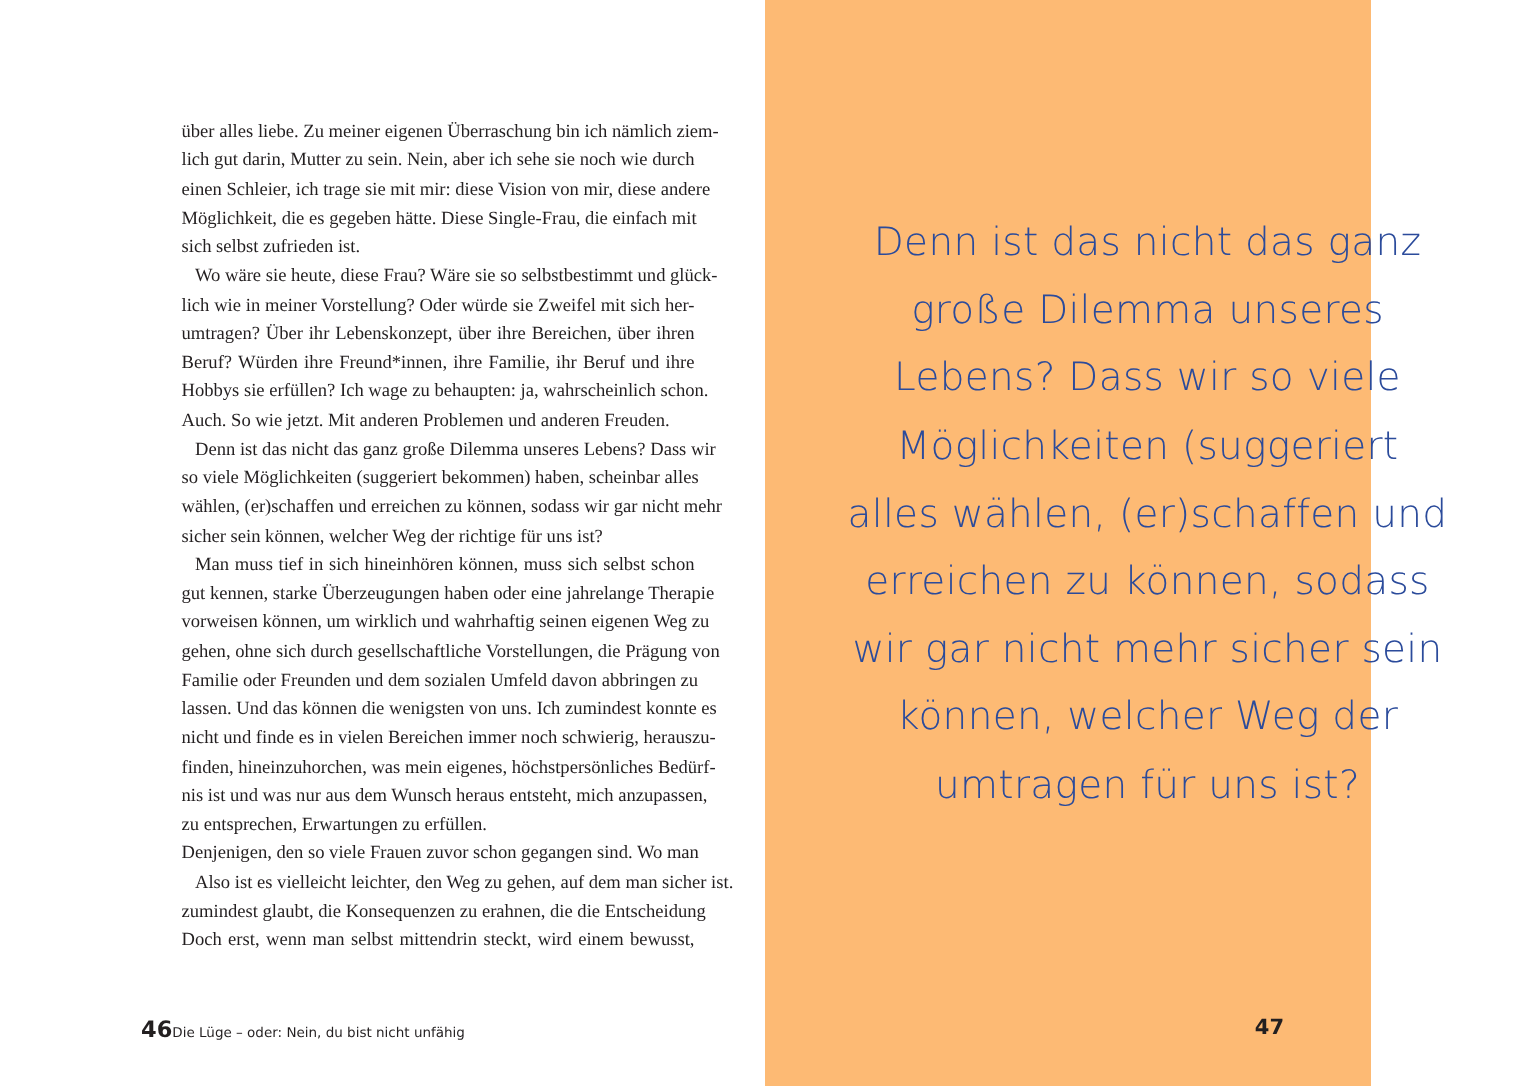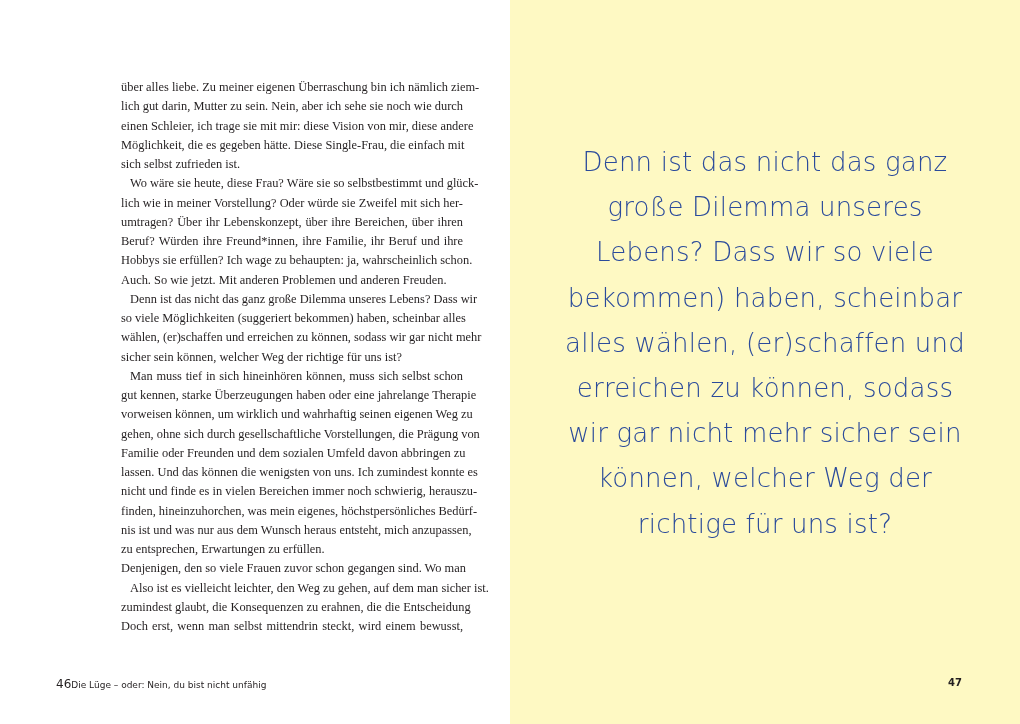--- a/index.html
+++ b/index.html
@@ -1,39 +1,39 @@
 <!DOCTYPE html>
 <html><head>
   <meta charset="utf-8">
   <style>
     * { margin: 0; padding: 0; box-sizing: border-box; }
     html, body { width: 1020px; height: 724px; overflow: hidden; background: #ffffff; }
     .spread { position: relative; width: 1020px; height: 724px; display: flex; }
     .page-left { position: relative; width: 510px; height: 724px; background: #ffffff; }
-    .page-right { position: relative; width: 510px; height: 724px; background: #fef9c3; }
+    .page-right { position: relative; width: 404px; height: 724px; background: #fdba74; }
 
     .body-text {
       position: absolute; left: 82px; top: 78px; width: 342px;
       font-family: "Liberation Serif", "DejaVu Serif", serif;
       font-size: 12.4px; line-height: 19.25px; color: #231f20; margin-left: 39px;
     }
     .body-text .line { display: block; white-space: nowrap; text-align: justify; text-align-last: justify; height: 19.25px; }
     .body-text .line.last { text-align-last: left; }
     .body-text .line.indent { padding-left: 9px; }
 
     .footer-left {
       position: absolute; left: 56px; top: 677px;
       font-family: "DejaVu Sans", "Liberation Sans", sans-serif; font-size: 9px; color: #231f20;
       display: flex; align-items: baseline;
     }
-    .folio { font-weight: normal; font-size: 12px; }
+    .folio { font-weight: bold; font-size: 15px; margin-left: 38px; }
     .running-head { }
     .footer-right {
       position: absolute; right: 58px; top: 677px;
-      font-family: "DejaVu Sans", "Liberation Sans", sans-serif; font-size: 10px; font-weight: bold; color: #231f20;
+      font-family: "DejaVu Sans", "Liberation Sans", sans-serif; font-size: 14px; font-weight: bold; color: #231f20;
     }
 
     .pull-quote {
       position: absolute; left: 0; top: 140px; width: 510px;
       text-align: center;
       font-family: "DejaVu Sans", "Liberation Sans", sans-serif;
       font-size: 26px; line-height: 45.2px; color: #2b4b9b; letter-spacing: 0.2px;
       font-weight: 300;
     }
     .pull-quote .qline { display: block; white-space: nowrap; }
@@ -77,22 +77,22 @@
     <div class="footer-left">
       <span class="folio">46</span>
       <span class="running-head">Die Lüge – oder: Nein, du bist nicht unfähig</span>
     </div>
   </div>
   <div class="page-right">
     <div class="pull-quote" id="pull-quote">
         <span class="qline">Denn ist das nicht das ganz</span>
         <span class="qline">große Dilemma unseres</span>
         <span class="qline">Lebens? Dass wir so viele</span>
-        <span class="qline">bekommen) haben, scheinbar</span>
+        <span class="qline">Möglichkeiten (suggeriert</span>
         <span class="qline">alles wählen, (er)schaffen und</span>
         <span class="qline">erreichen zu können, sodass</span>
         <span class="qline">wir gar nicht mehr sicher sein</span>
         <span class="qline">können, welcher Weg der</span>
-        <span class="qline">richtige für uns ist?</span>
+        <span class="qline">umtragen für uns ist?</span>
       </div>
     <div class="footer-right">47</div>
   </div>
 </div>
 
 </body></html>

